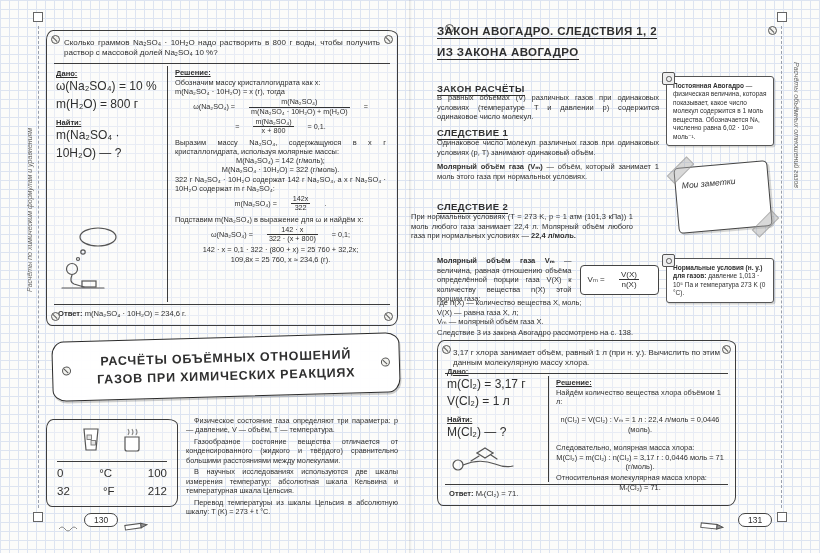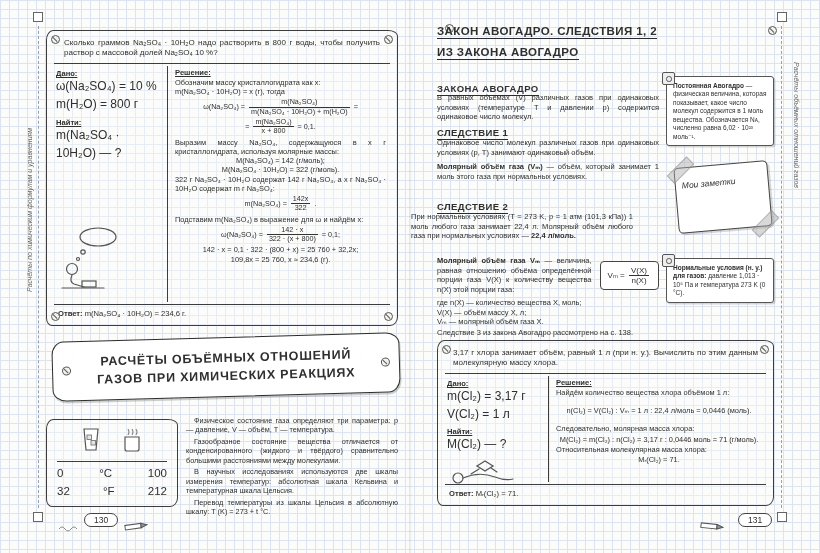--- a/index.html
+++ b/index.html
@@ -15,27 +15,27 @@
   .mark{width:8px;height:8px;border:1.2px solid #666;background:#fff;}
   .vtext{font-size:7px;font-style:italic;color:#666;white-space:nowrap;transform-origin:0 0;}
   .sketchbox{border:1.5px solid #3c3c3c;border-radius:7px 10px 8px 6px/10px 6px 9px 8px;background:rgba(252,252,250,.35);}
   .hr{border-top:1.1px solid #3c3c3c;height:0;margin:2px 0;}
   .small{font-size:7.4px;line-height:1.25;}
   .tiny{font-size:6.5px;line-height:1.3;}
   .st{font-size:8px;line-height:1.28;text-align:justify;}
   .b{font-weight:bold;}
   .lbl{font-weight:bold;font-size:7.6px;text-decoration:underline;}
   .eq{font-size:7.2px;text-align:center;margin:2px 0;}
-  .frac{display:inline-block;vertical-align:middle;text-align:center;line-height:1.15;margin:0 2px;}
+  .frac{display:inline-block;vertical-align:middle;text-align:center;line-height:1.15;margin:0 12px;}
   .frac .num{display:block;border-bottom:1px solid #333;padding:0 2px;}
   .frac .den{display:block;padding:0 2px;}
   .screw{position:absolute;width:9px;height:9px;border:1.2px solid #555;border-radius:50%;background:#f2f2ee;box-sizing:border-box;}
   .screw::after{content:"";position:absolute;left:0.4px;top:2.8px;width:6px;height:1.1px;background:#555;transform:rotate(45deg);}
   .cols{display:flex;flex:1;min-height:0;}
-  .colL{width:106px;border-right:1.1px solid #3c3c3c;padding:3px 5px 3px 2px;display:flex;flex-direction:column;}
+  .colL{width:106px;border-right:1.1px solid #3c3c3c;padding:3px 5px 3px 2px;display:flex;flex-direction:column;justify-content:flex-end;}
   .colR{flex:1;padding:2px 4px 2px 7px;}
   .given-line{font-size:12px;line-height:1.45;}
   .ansrow{font-size:7.6px;padding:2px 4px;}
   .banner{transform:rotate(-1.6deg);border:1.9px solid #2b2b2b;border-radius:12px 14px 12px 14px/14px 11px 14px 11px;
     background:rgba(255,255,255,.96);box-shadow:1px 2px 0 rgba(0,0,0,.18);
     display:flex;flex-direction:column;justify-content:center;text-align:center;
     font-weight:bold;font-size:12.5px;letter-spacing:.8px;line-height:1.45;}
   .titleline{display:inline-block;font-weight:bold;font-size:11.5px;letter-spacing:.4px;border-bottom:1.7px solid #2b2b2b;padding-bottom:1px;margin-bottom:3px;}
   .sechead{display:inline-block;font-weight:bold;font-size:9.5px;letter-spacing:.4px;border-bottom:1.6px solid #2b2b2b;padding-bottom:1px;}
   .body8{font-size:7.5px;line-height:1.28;text-align:justify;}
@@ -197,21 +197,21 @@
 
   <span class="screw" style="left:445px;top:24px;"></span>
   <span class="screw" style="left:768px;top:26px;"></span>
 
   <div class="abs" style="left:437px;top:21px;">
     <div><span class="titleline">ЗАКОН АВОГАДРО. СЛЕДСТВИЯ 1, 2</span></div>
     <div><span class="titleline">ИЗ ЗАКОНА АВОГАДРО</span></div>
   </div>
 
   <div class="abs" style="left:437px;top:78px;">
-    <span class="sechead">ЗАКОНА АВОГАДРО</span>
+    <span class="sechead">ЗАКОН РАСЧЁТЫ</span>
   </div>
   <div class="abs body8" style="left:437px;top:93px;width:222px;">В равных объёмах (V) различных газов при одинаковых условиях (температуре T и давлении p) содержится одинаковое число молекул.</div>
 
   <div class="abs" style="left:437px;top:122px;">
     <span class="sechead">СЛЕДСТВИЕ 1</span>
   </div>
   <div class="abs body8" style="left:437px;top:138px;width:222px;">Одинаковое число молекул различных газов при одинаковых условиях (p, T) занимают одинаковый объём.</div>
   <div class="abs body8" style="left:437px;top:162px;width:222px;">
     <b>Молярный объём газа (Vₘ)</b><span> — объём, который занимает 1 моль этого газа при нормальных условиях.</span>
   </div>
@@ -226,42 +226,42 @@
     <div class="body8" style="flex:1;">
       <b>Молярный объём газа Vₘ</b><span> — величина, равная отношению объёма определённой порции газа V(X) к количеству вещества n(X) этой порции газа:</span>
     </div>
     <div class="formulabox">
       <span>Vₘ =</span>
       <span class="frac"><span class="num">V(X)</span><span class="den">n(X)</span></span>
     </div>
   </div>
   <div class="abs body8" style="left:437px;top:298px;width:222px;">
     <div>где n(X) — количество вещества X, моль;</div>
-    <div>V(X) — объём массу X, л;</div>
+    <div>V(X) — равна газа X, л;</div>
     <div>Vₘ — молярный объём газа X.</div>
   </div>
   <div class="abs body8" style="left:437px;top:328px;width:222px;">Следствие 3 из закона Авогадро рассмотрено на с. 138.</div>
 
   <div class="abs sidenote tiny" style="left:666px;top:76px;width:108px;box-sizing:border-box;">
     <span class="pin"></span>
     <b>Постоянная Авогадро</b><span> — физическая величина, которая показывает, какое число молекул содержится в 1 моль вещества. Обозначается Nᴀ, численно равна 6,02 · 10²³ моль⁻¹.</span>
   </div>
 
   <div class="abs notesbox" style="left:676px;top:164px;width:94px;height:66px;box-sizing:border-box;">
     <span class="tape" style="left:-8px;top:-4px;transform:rotate(-40deg);"></span>
     <span class="tape" style="right:-8px;bottom:-4px;transform:rotate(-40deg);"></span>
     <span class="noteslabel">Мои заметки</span>
   </div>
 
   <div class="abs sidenote tiny" style="left:666px;top:258px;width:108px;box-sizing:border-box;">
     <span class="pin"></span>
     <b>Нормальные условия (н. у.) для газов:</b><span> давление 1,013 · 10⁵ Па и температура 273 K (0 °C).</span>
   </div>
 
-  <div class="abs sketchbox" style="left:437px;top:340px;width:337px;height:166px;display:flex;flex-direction:column;padding:5px 7px;box-sizing:border-box;">
+  <div class="abs sketchbox" style="left:437px;top:340px;width:299px;height:166px;display:flex;flex-direction:column;padding:5px 7px;box-sizing:border-box;">
     <span class="screw" style="left:4px;top:4px;"></span>
     <span class="screw" style="right:4px;top:4px;"></span>
 
     <div class="st" style="padding:2px 8px 3px 8px;">3,17 г хлора занимает объём, равный 1 л (при н. у.). Вычислить по этим данным молекулярную массу хлора.</div>
     <div class="hr"></div>
 
     <div class="cols">
       <div class="colL" style="width:96px;">
         <span class="lbl">Дано:</span>
         <div>

